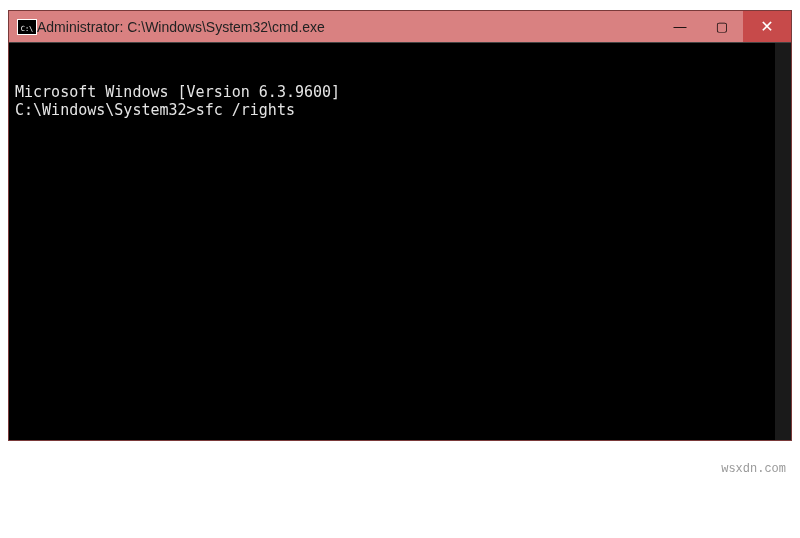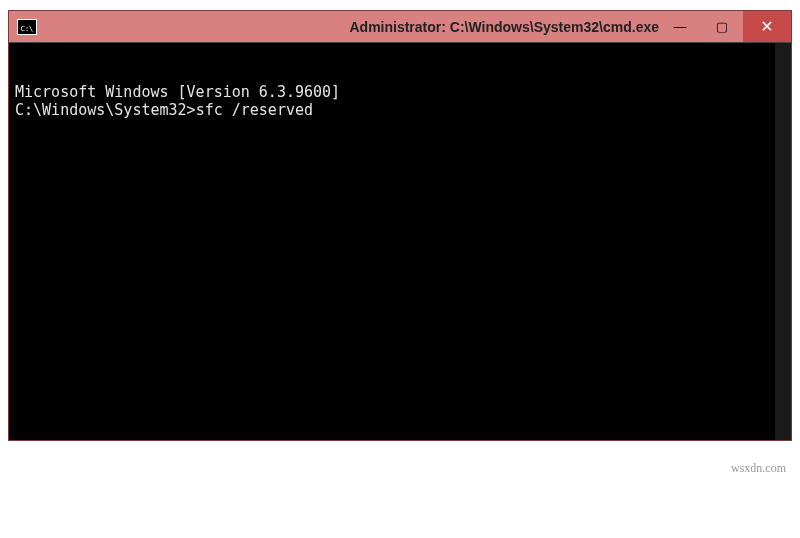--- a/index.html
+++ b/index.html
@@ -41,22 +41,22 @@
       align-items: flex-end;
       justify-content: center;
       font-size: 7px;
       color: #fff;
       font-family: monospace;
       line-height: 7px;
       padding-bottom: 1px;
     }
     .titlebar .title {
       flex: 1;
-      text-align: right;
-      font-weight: 700;
+      text-align: left;
+      font-weight: 400;
     }
     .titlebar .controls {
       display: flex;
       height: 100%;
     }
     .titlebar .ctrl {
       width: 42px;
       height: 100%;
       display: flex;
       align-items: center;
@@ -90,35 +90,35 @@
       bottom: 0;
       width: 16px;
       background: #1a1a1a;
     }
     .watermark {
       position: absolute;
       right: 14px;
       bottom: 62px;
       font-size: 12px;
       color: #999;
-      font-family: Liberation Serif, serif;
+      font-family: Liberation Mono, monospace;
     }
   </style>
 </head>
 <body>
 
 <div class="window">
   <div class="titlebar">
     <div class="sysicon">C:\</div>
     <div class="title">Administrator: C:\Windows\System32\cmd.exe</div>
     <div class="controls">
       <div class="ctrl">—</div>
       <div class="ctrl">▢</div>
       <div class="ctrl ctrl-close">✕</div>
     </div>
   </div>
   <div class="terminal">
-    <span class="line">Microsoft Windows [Version 6.3.9600]</span><span class="line"></span><span class="line"><span>C:\Windows\System32&gt;</span><span>sfc /reserved</span></span>
+    <span class="line">Microsoft Windows [Version 6.3.9600]</span><span class="line"></span><span class="line"><span>C:\Windows\System32&gt;</span><span>sfc /rights</span></span>
     <div class="scrollbar"></div>
   </div>
 </div>
 
 <div class="watermark">wsxdn.com</div>
 
 </body></html>

